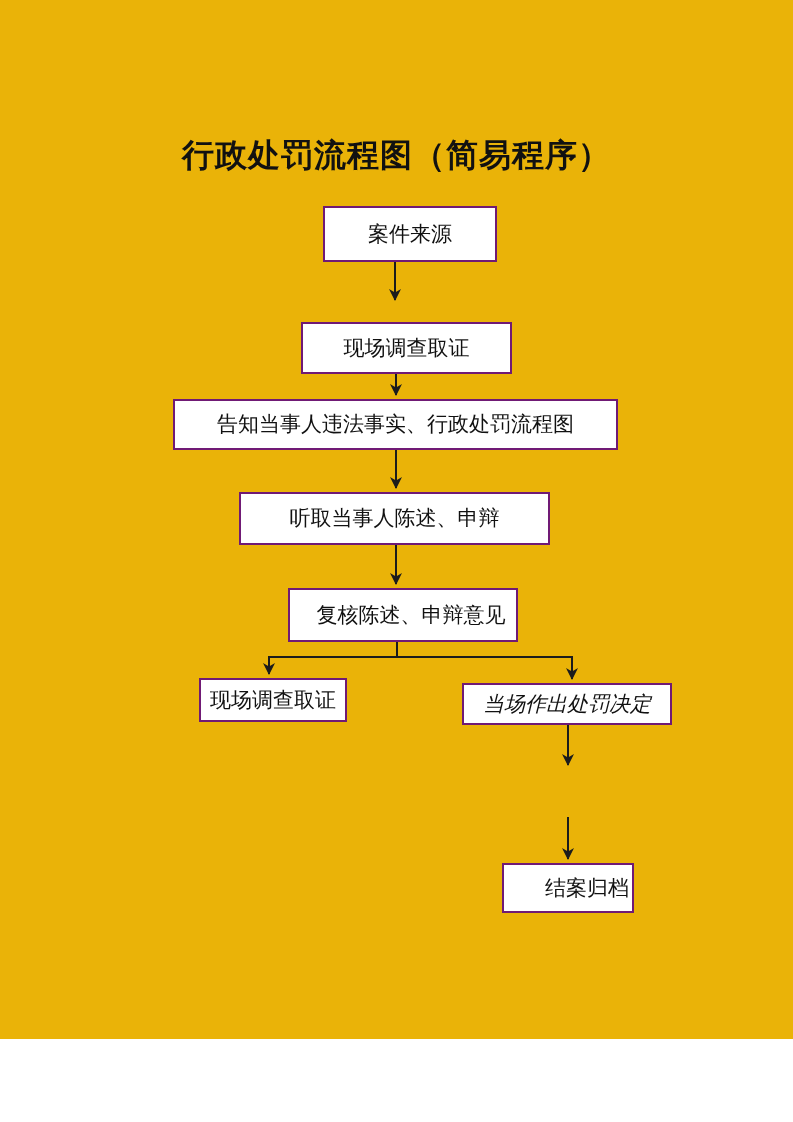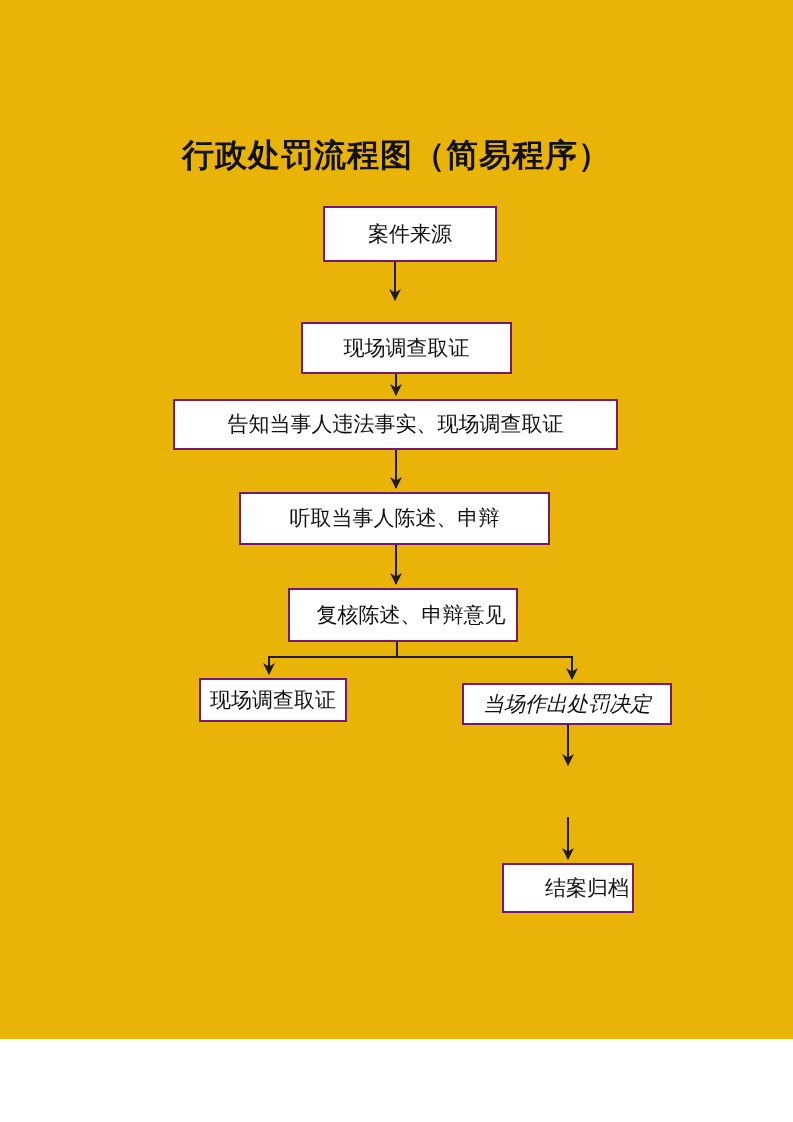--- a/index.html
+++ b/index.html
@@ -101,21 +101,21 @@
       <line x1="568" y1="725" x2="568" y2="765" marker-end="url(#arrow)"></line>
 
       <line x1="568" y1="817" x2="568" y2="859" marker-end="url(#arrow)"></line>
     </g>
   </svg>
 
   <div class="node n1">案件来源</div>
 
   <div class="node n2">现场调查取证</div>
 
-  <div class="node n3">告知当事人违法事实、现场调查取证</div>
+  <div class="node n3">告知当事人违法事实、行政处罚流程图</div>
 
   <div class="node n4">听取当事人陈述、申辩</div>
 
   <div class="node n5">复核陈述、申辩意见</div>
 
   <div class="node n6">现场调查取证</div>
 
   <div class="node n7">当场作出处罚决定</div>
 
 

